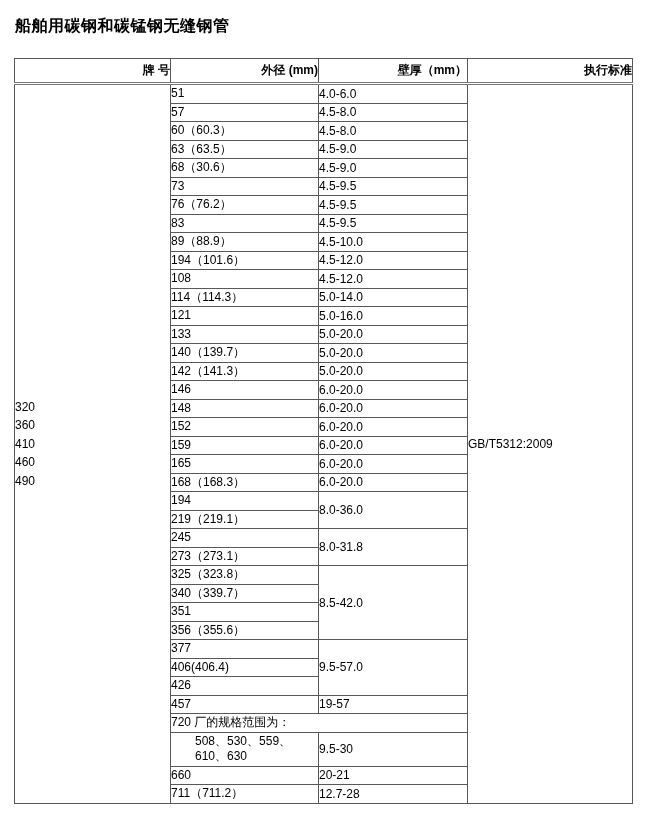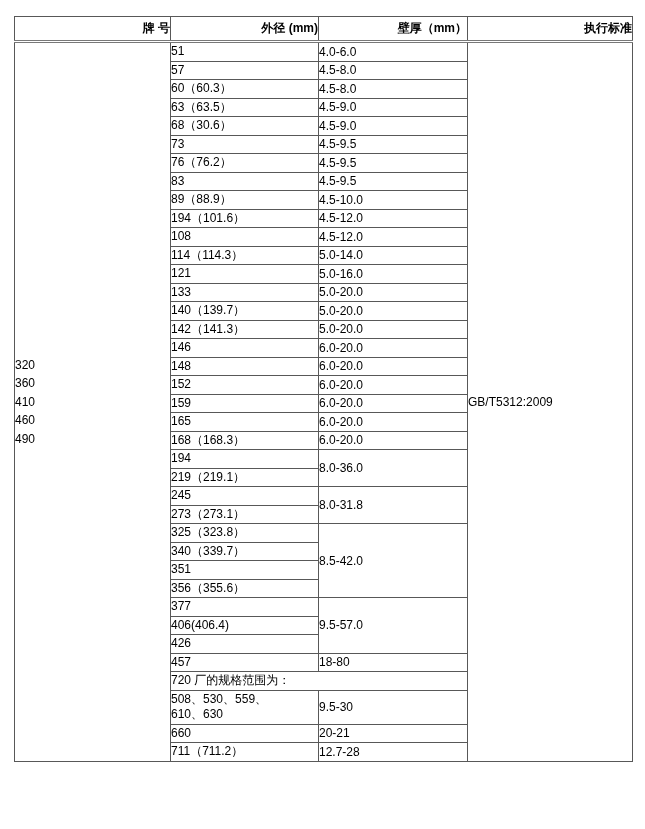--- a/index.html
+++ b/index.html
@@ -62,26 +62,28 @@
     padding-left: 26px;
   }
   .grade-line {
     line-height: 18.5px;
   }
   .standard-cell {
     padding-left: 18px;
   }
   .tall-row .od-cell {
     height: 33px;
+    padding-left: 24px;
   }
 </style>
 </head>
 <body>
 
 <div class="page">
+  <h1 class="title">船舶用碳钢和碳锰钢无缝钢管</h1>
 
   <table class="spec-table">
     <colgroup>
       <col class="col-grade">
       <col class="col-od">
       <col class="col-wt">
       <col class="col-std">
     </colgroup>
     <thead>
       <tr>
@@ -220,21 +222,21 @@
           <td class="wt-cell" rowspan="3">9.5-57.0</td>
         </tr>
         <tr>
           <td class="od-cell">406(406.4)</td>
         </tr>
         <tr>
           <td class="od-cell">426</td>
         </tr>
         <tr>
           <td class="od-cell">457</td>
-          <td class="wt-cell">18-80</td>
+          <td class="wt-cell">19-57</td>
         </tr>
         <tr>
           <td class="od-cell" colspan="2">720 厂的规格范围为：</td>
         </tr>
         <tr class="tall-row">
           <td class="od-cell">508、530、559、
 610、630</td>
           <td class="wt-cell">9.5-30</td>
         </tr>
         <tr>

